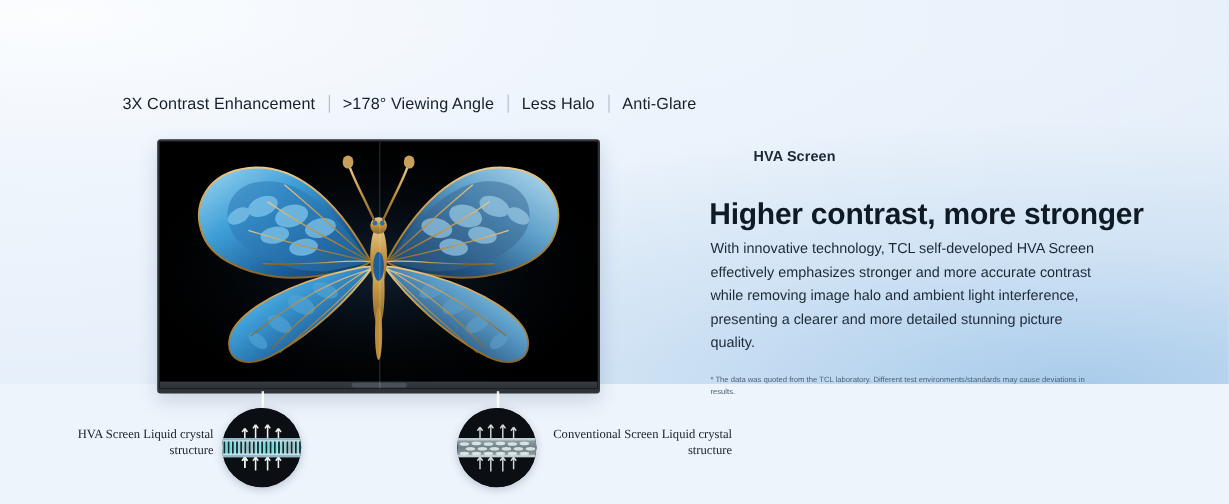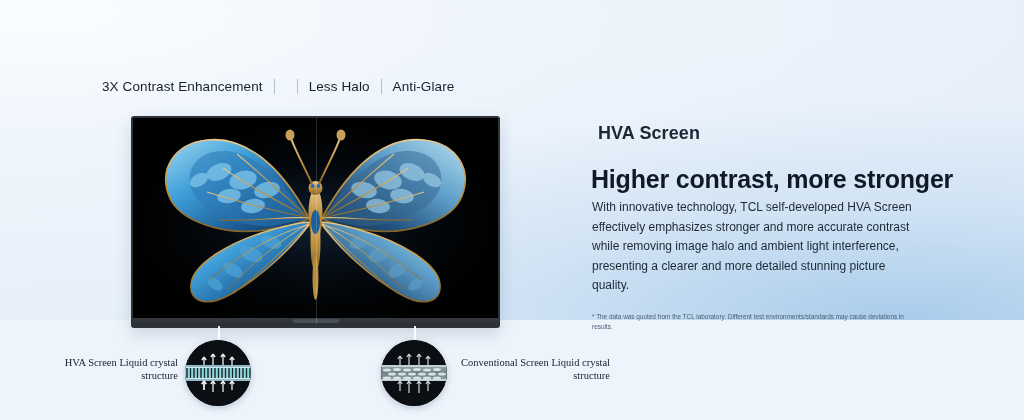--- a/index.html
+++ b/index.html
@@ -71,22 +71,22 @@
   .circ svg{display:block;width:100%;height:100%;}
 
   .cap{
     position:absolute;font-size:10.5px;line-height:13px;color:#13202e;font-family:Liberation Serif, serif;
   }
   #cap-hva{left:60px;top:356px;width:118px;text-align:right;}
   #cap-conv{left:460px;top:356px;width:150px;text-align:right;}
 
   
   #eyebrow{
-    position:absolute;left:598px;top:123px;
-    font-size:18px;font-weight:700;color:#1b2733;letter-spacing:.1px;
+    position:absolute;left:628px;top:123px;
+    font-size:12px;font-weight:700;color:#1b2733;letter-spacing:.1px;
   }
   #headline{
     position:absolute;left:591px;top:148px;
     font-size:25px;font-weight:700;color:#101a24;letter-spacing:-.2px;
   }
   #body{
     position:absolute;left:592px;top:186px;width:330px;
     font-size:12px;line-height:19.6px;color:#1d2935;
   }
   #note{
@@ -95,20 +95,21 @@
   }
 </style>
 </head>
 <body>
 
 <div id="stage">
 
   <div id="features">
     <span class="feat">3X Contrast Enhancement</span>
     <span class="fdiv"></span>
+    <span class="feat">&gt;178° Viewing Angle</span>
     <span class="fdiv"></span>
     <span class="feat">Less Halo</span>
     <span class="fdiv"></span>
     <span class="feat">Anti-Glare</span>
   </div>
 
   <div id="tv">
     <div id="screen">
       <div id="art">
         <svg viewBox="0 0 365 206" preserveAspectRatio="none">

